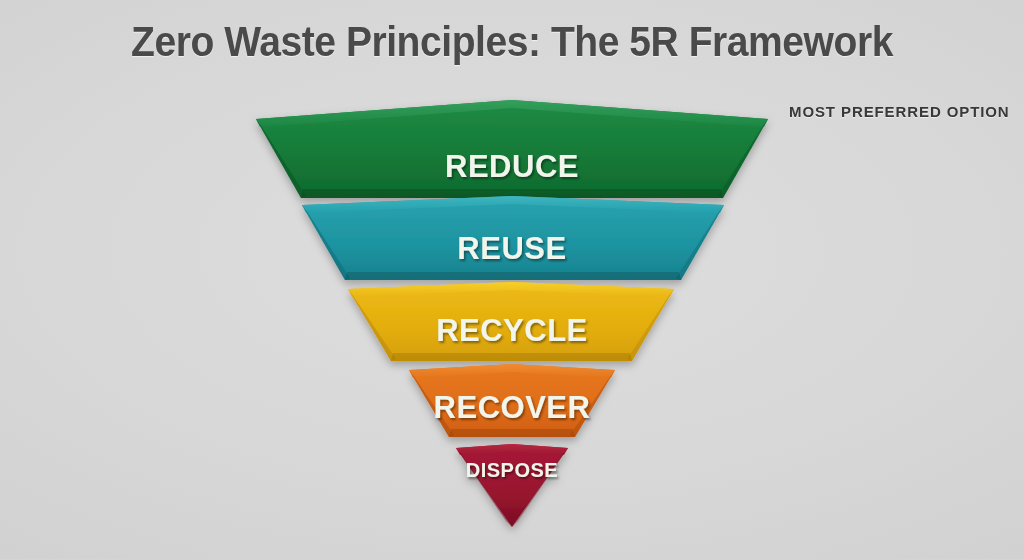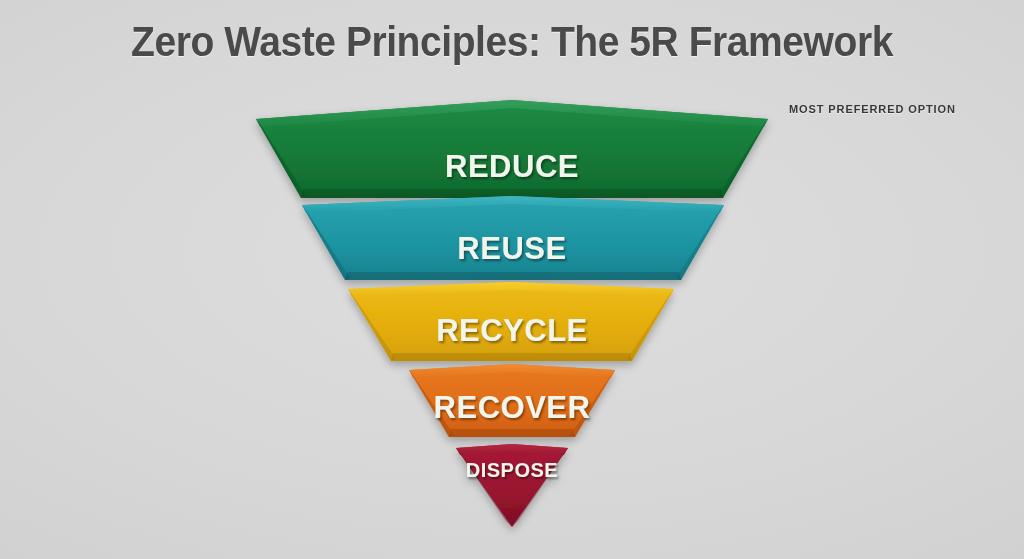--- a/index.html
+++ b/index.html
@@ -48,21 +48,21 @@
     fill: #f2f5ec;
     text-anchor: middle;
     letter-spacing: 0.5px;
   }
   .label-big { font-size: 31px; }
   .label-small { font-size: 20px; }
   .side-note {
     position: absolute;
     font-family: "Liberation Sans", sans-serif;
     font-weight: bold;
-    font-size: 11px;
+    font-size: 15px;
     letter-spacing: 0.9px;
     color: #38383a;
     white-space: nowrap;
     text-shadow: 0 1px 0 rgba(255,255,255,0.55);
   }
   .note-top { left: 789px; top: 103px; }
   .note-bottom { left: 633px; top: 505px; }
 </style>
 </head>
 <body>

